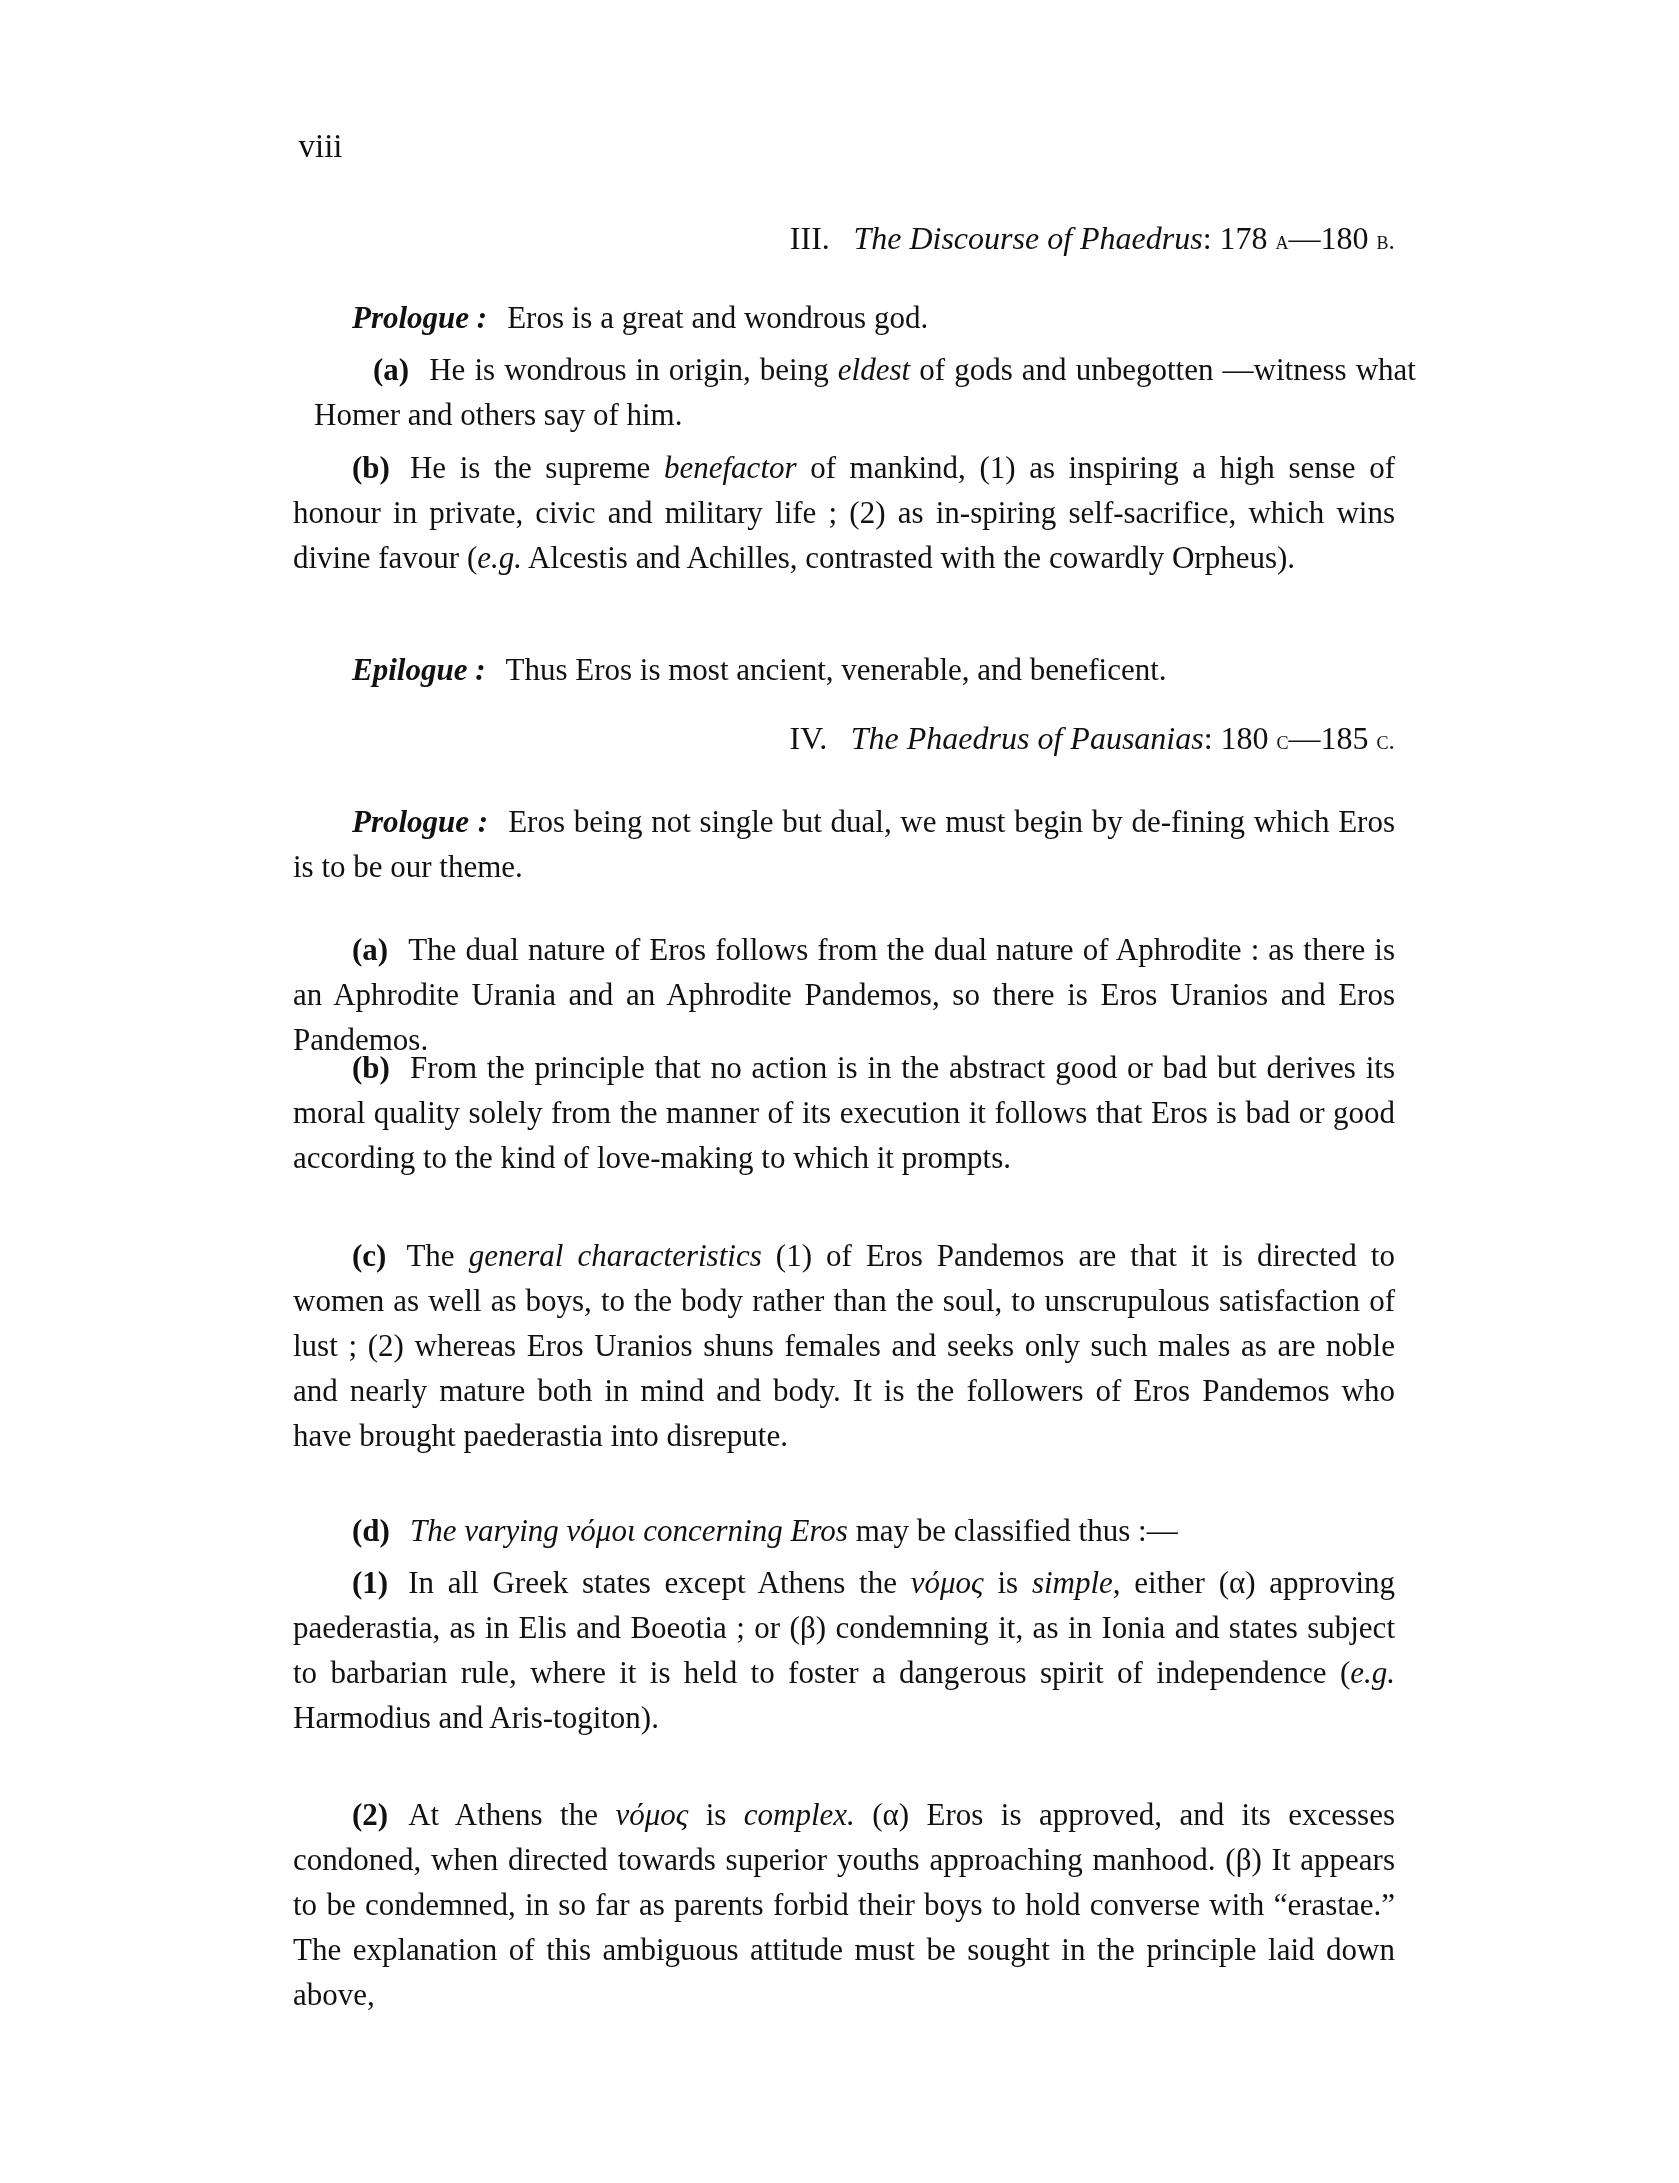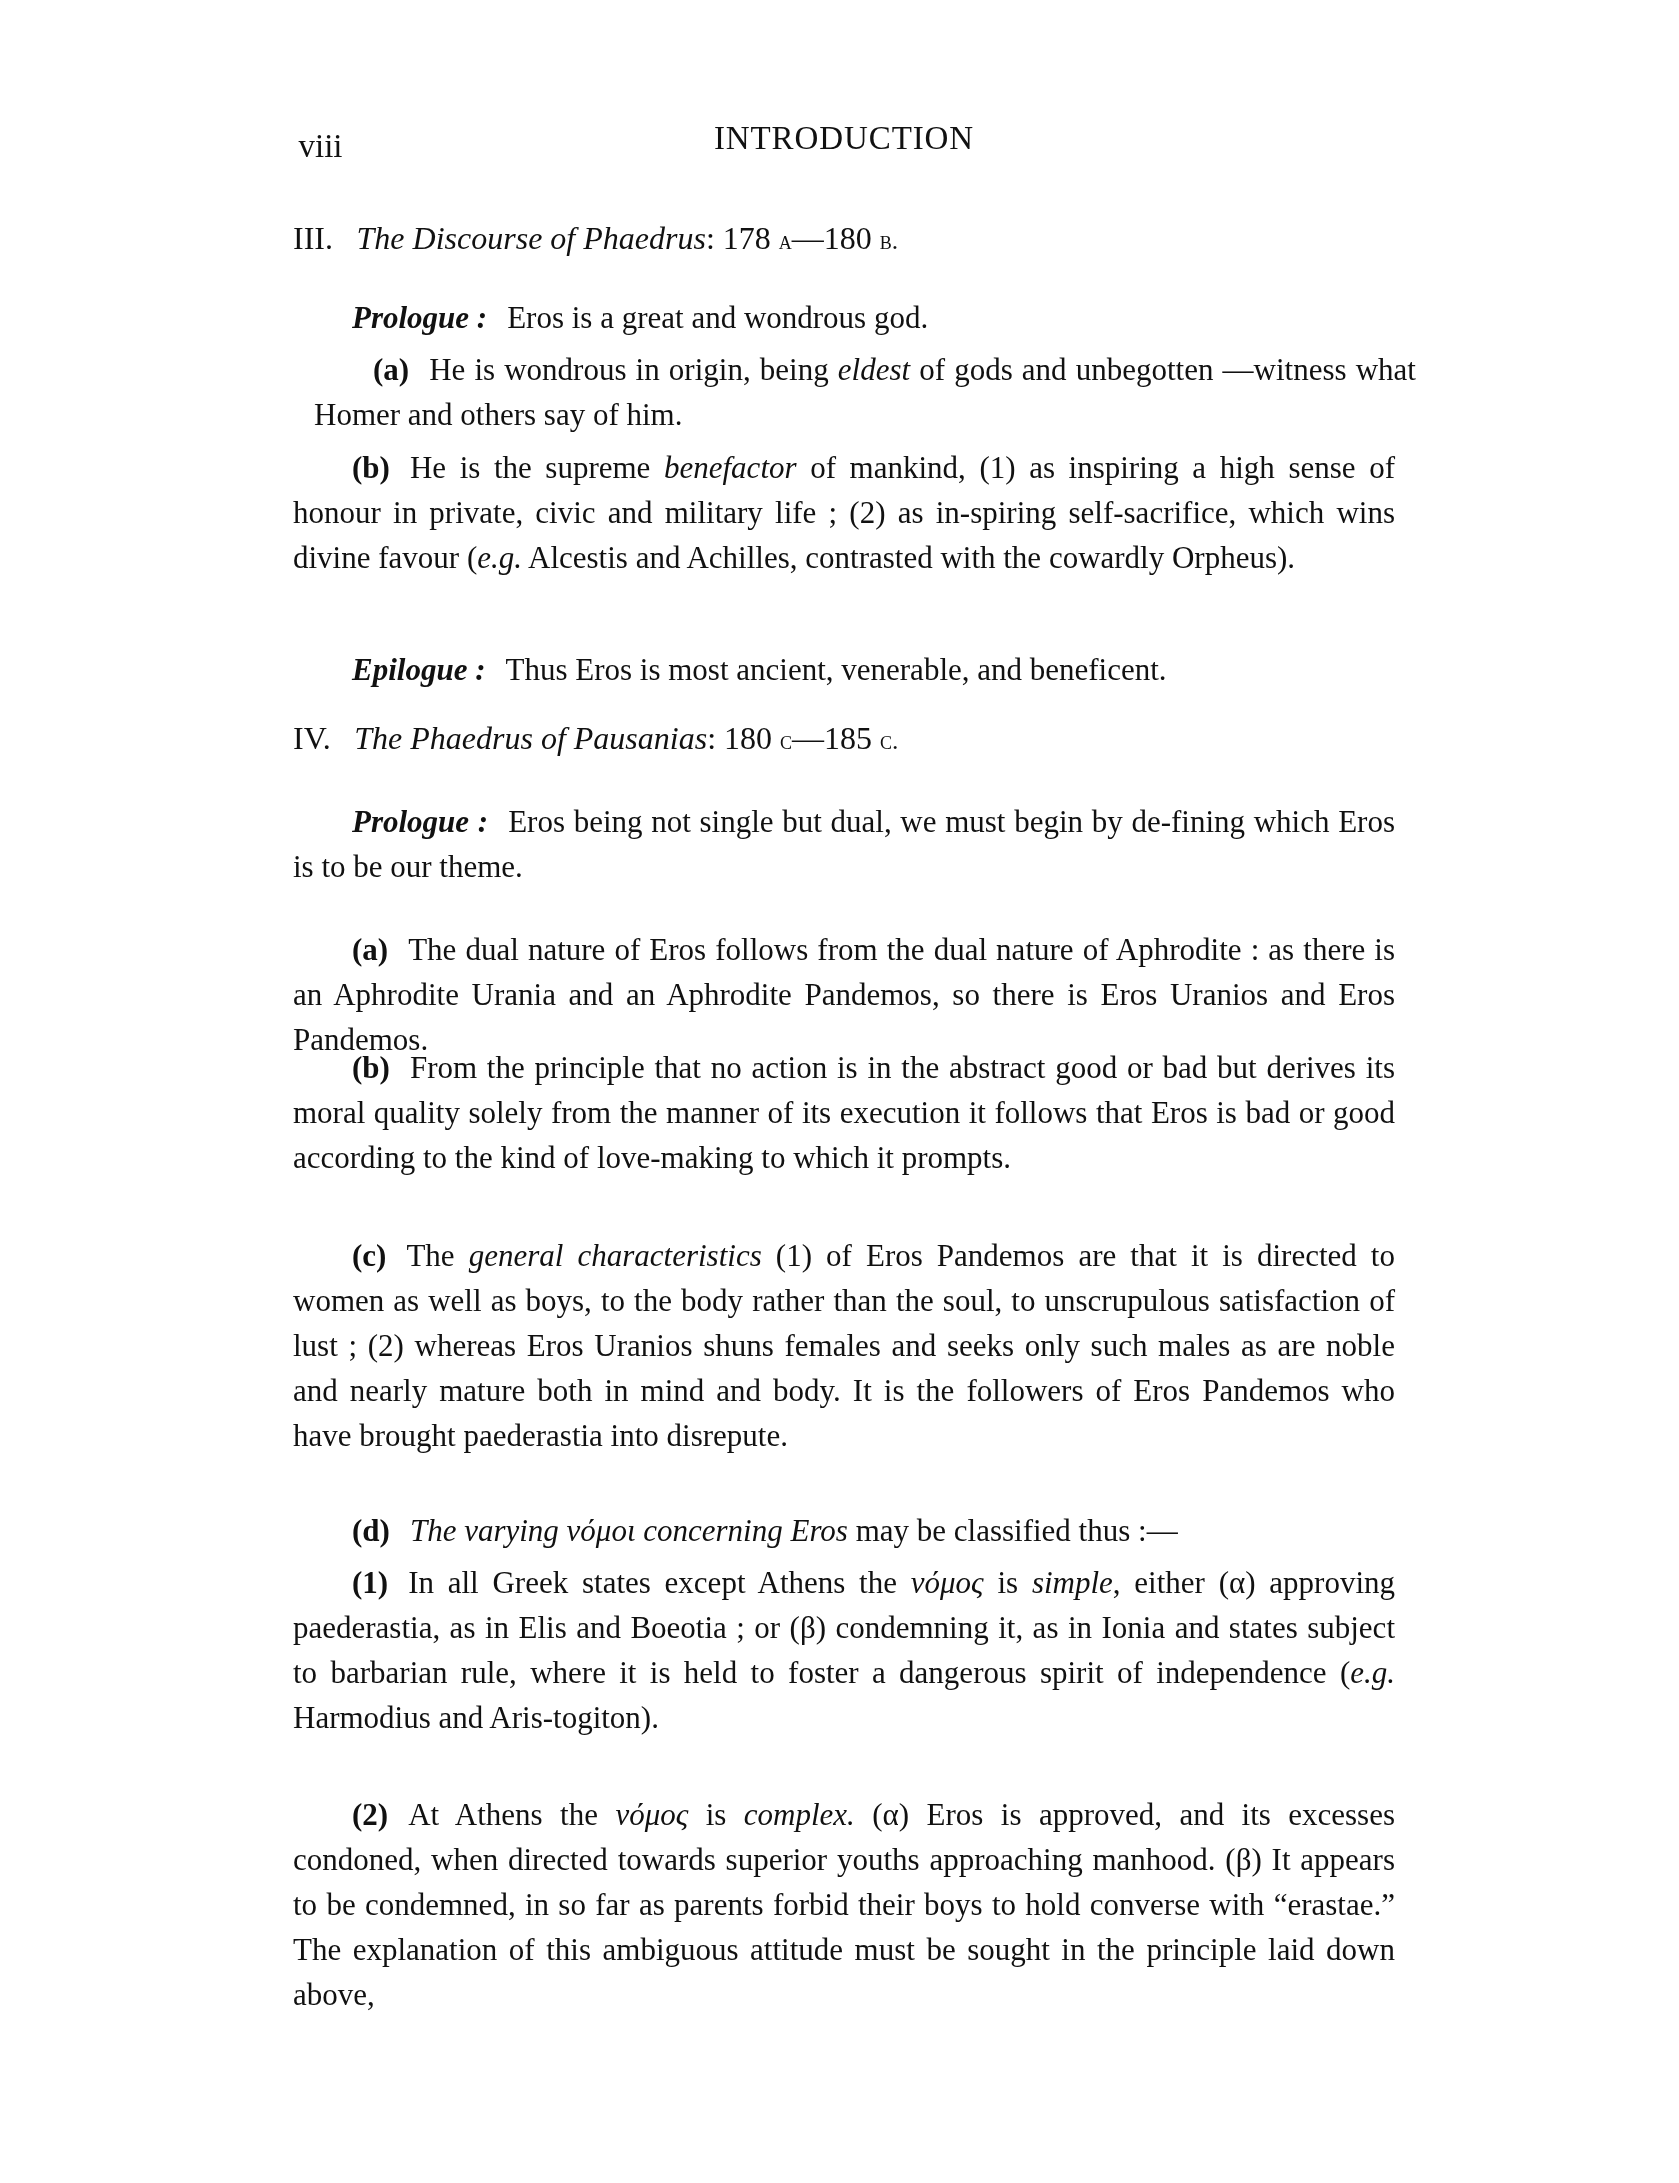--- a/index.html
+++ b/index.html
@@ -5,38 +5,37 @@
   html, body { margin: 0; padding: 0; background: #ffffff; }
   body {
     width: 1679px; height: 2184px; position: relative; overflow: hidden;
     font-family: "Liberation Serif", "DejaVu Serif", serif;
     color: #111111;
   }
   .page { position: absolute; left: 293px; top: 0; width: 1102px; }
   .running-head { position: absolute; top: 120px; left: 0; width: 1102px; height: 45px; font-size: 33px; }
   .folio { position: absolute; left: 5.5px; top: 8px; }
   .head-title { position: absolute; left: 0; right: 0; text-align: center; letter-spacing: 0.9px; }
-  .section-title { position: absolute; left: 0; width: 1102px; text-align: left; font-size: 32px; }
+  .section-title { position: absolute; left: 0; width: 1102px; text-align: right; font-size: 32px; }
   .section-title .num { margin-right: 23.6px; }
   .section-title .ref .sc { font-variant: small-caps; font-size: 25.5px; }
   .para {
     position: absolute; left: 0; width: 1102px; font-size: 31px; line-height: 45px;
     text-align: justify; text-indent: 59px;
   }
   .para .lbl { margin-right: 20px; font-weight: bold; }
   i { font-style: italic; }
 </style>
 </head>
 <body>
 
 <div class="page">
 
   <div class="running-head">
     <span class="folio">viii</span>
-    <span class="head-title">INTRODUCTION</span>
   </div>
 
   <div class="section-title" style="top:220px;">
     <span class="num">III.</span><i>The Discourse of Phaedrus</i><span>:</span>
     <span class="ref"><span>178</span> <span class="sc">a</span><span>—</span><span>180</span> <span class="sc">b.</span></span>
   </div>
 
   <p class="para" style="top:264px;"><i class="lbl">Prologue :</i><span>Eros is a great and wondrous god.</span></p>
 
   <p class="para" style="top:316px;margin-left:21px;"><span class="lbl">(a)</span><span>He is wondrous in origin, being </span><i>eldest</i><span> of gods and unbegotten —witness what Homer and others say of him.</span></p>

